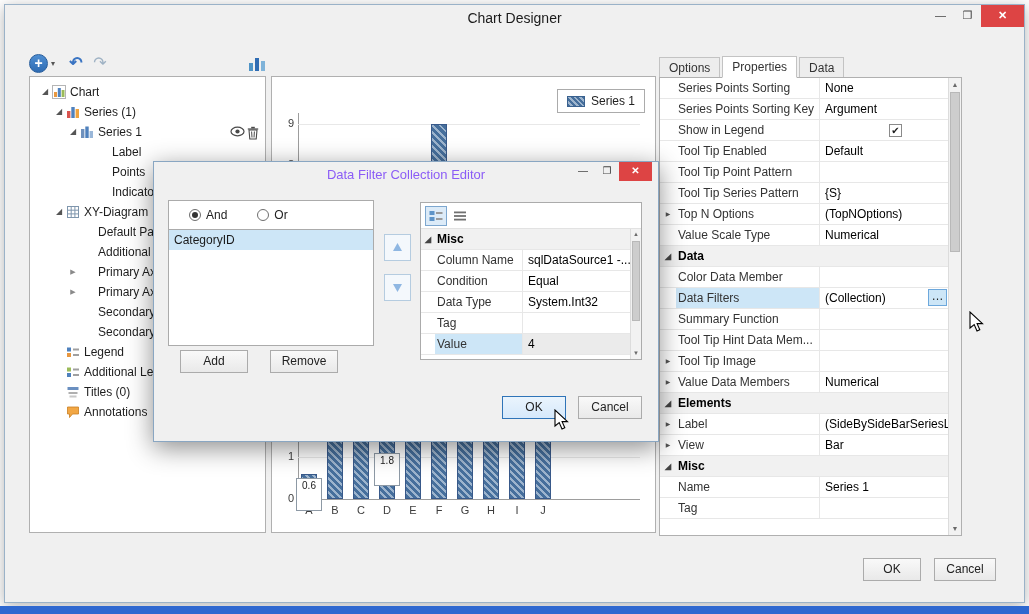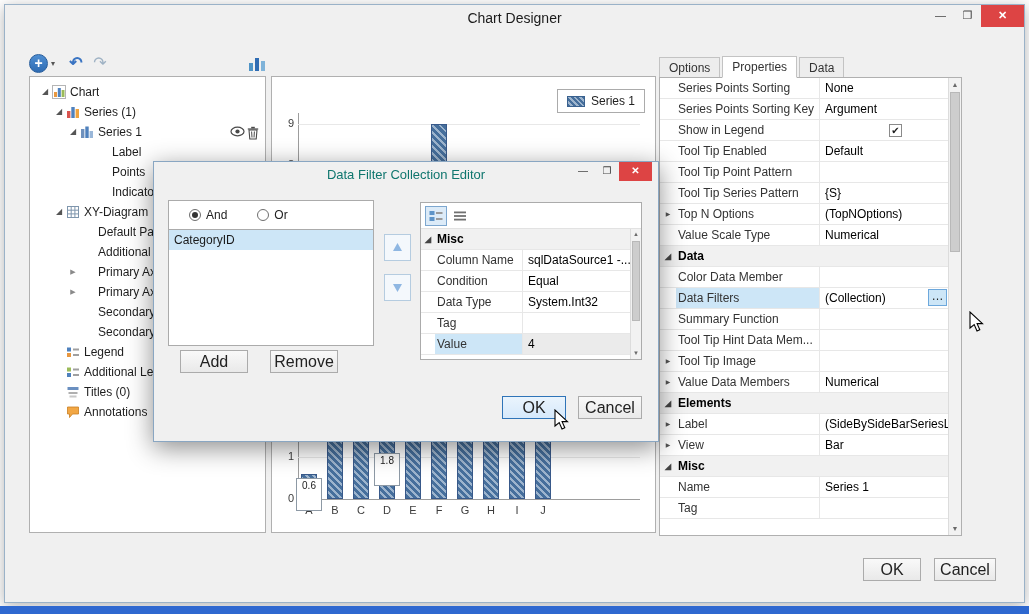--- a/index.html
+++ b/index.html
@@ -71,29 +71,29 @@
   .cbx{display:inline-block;width:13px;height:13px;border:1px solid #8a8a8a;background:#fff;
     line-height:11px;font-size:10px;text-align:center;margin-left:64px;margin-top:3px;color:#1d1d1d;}
   .ellipsisbtn{position:absolute;right:1px;top:1px;width:19px;height:17px;background:var(--selection-blue,#cde6f7);
     border:1px solid #6da8dc;text-align:center;line-height:12px;font-size:12px;color:#222;}
   
   .sbar{position:absolute;top:0;right:0;bottom:0;width:13px;background:#f2f2f2;border-left:1px solid #dcdcdc;}
   .sarr{position:absolute;left:0;width:12px;height:13px;font-size:7px;color:#6a6a6a;text-align:center;line-height:13px;}
   .sthumb{position:absolute;left:1px;width:10px;background:#cdcdcd;border:1px solid #b8b8b8;}
   
   .btn{position:absolute;background:linear-gradient(#f9f9f9,#e9e9e9);border:1px solid #ababab;
-    font-size:16px;text-align:center;line-height:21px;color:#222;}
+    font-size:12px;text-align:center;line-height:21px;color:#222;}
   .btn-focus{border:1px solid #2f74b8;background:linear-gradient(#eaf4fd,#d6e9fb);}
   .main-ok{left:858px;top:553px;width:58px;height:23px;}
   .main-cancel{left:929px;top:553px;width:62px;height:23px;}
   
   .modal{position:absolute;left:148px;top:156px;width:506px;height:281px;background:#f0f0f0;
     border:1px solid #89a6c2;box-shadow:0 6px 24px rgba(0,0,0,.45);z-index:50;}
   .mtitlebar{position:absolute;left:0;top:0;right:0;height:27px;}
-  .mtitle{position:absolute;left:0;right:0;top:5px;text-align:center;font-size:13px;color:#0f766e;}
+  .mtitle{position:absolute;left:0;right:0;top:5px;text-align:center;font-size:13px;color:#8b5cf6;}
   .mcontrols{position:absolute;top:0;right:6px;display:flex;}
   .mbtn{width:24px;height:19px;text-align:center;line-height:18px;font-size:10px;color:#444;}
   .mclose{width:33px;background:var(--close-red,#dd4444);color:#fff;font-weight:bold;}
   .radiosbox{position:absolute;left:14px;top:38px;width:206px;height:30px;background:#fff;
     border:1px solid #ababab;display:flex;align-items:center;padding-left:20px;}
   .radio{display:inline-flex;align-items:center;font-size:12px;color:#222;}
   .radio.or{margin-left:30px;}
   .rdot{width:12px;height:12px;border:1px solid #6e6e6e;border-radius:50%;background:#fff;margin-right:5px;position:relative;}
   .rdot.on::after{content:'';position:absolute;left:2px;top:2px;width:6px;height:6px;border-radius:50%;background:#333;}
   .listbox{position:absolute;left:14px;top:67px;width:206px;height:117px;background:#fff;border:1px solid #ababab;overflow:hidden;}

